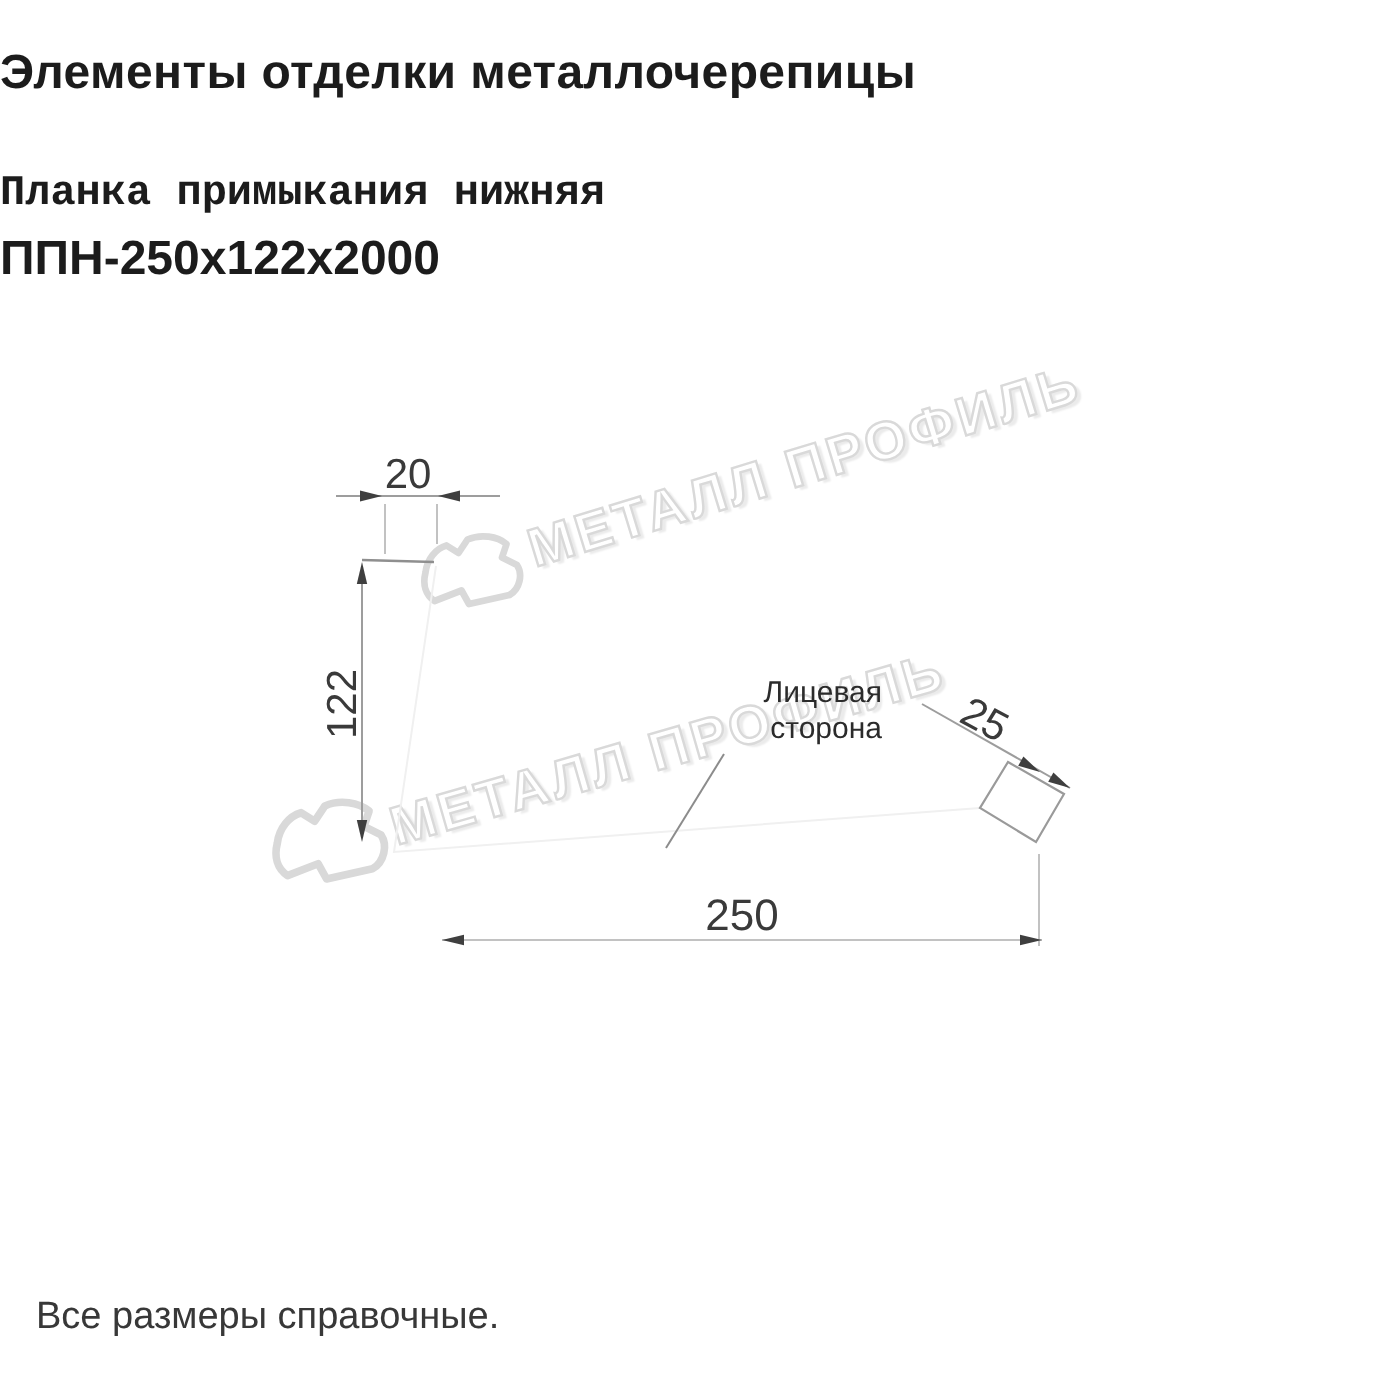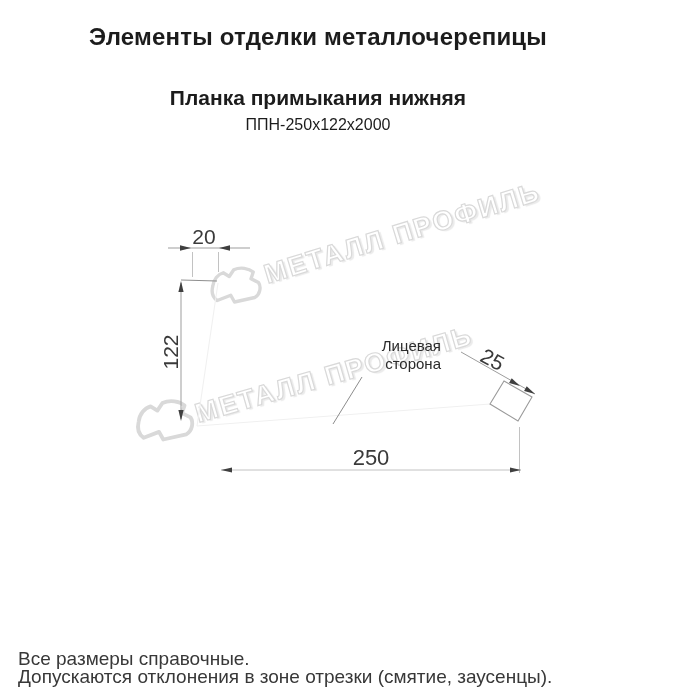--- a/index.html
+++ b/index.html
@@ -3,24 +3,24 @@
 <meta charset="utf-8">
 <style>
   :root{
     --background:#ffffff;
   }
   *{margin:0;padding:0;box-sizing:border-box;}
   html,body{width:700px;height:700px;background:var(--background);overflow:hidden;}
   body{position:relative;font-family:"Liberation Sans",sans-serif;}
 
   
-  .hdr{position:absolute;left:0;width:636px;text-align:center;color:var(--title-text);}
+  .hdr{position:absolute;left:0;width:636px;color:var(--title-text);}
   .hdr.title{top:23px;font-size:24px;font-weight:bold;letter-spacing:.2px;}
-  .hdr.subtitle{top:86px;font-size:21px;font-weight:bold;}
-  .hdr.model{top:116px;font-size:16px;font-weight:normal;}
+  .hdr.subtitle{top:86px;font-size:21px;font-weight:bold;font-family:Liberation Mono, monospace;}
+  .hdr.model{top:116px;font-size:24px;font-weight:bold;}
 
   
   .wm-text{
     position:absolute;
     font-size:27px;font-weight:bold;letter-spacing:2px;white-space:nowrap;
     color:#ffffff;
     -webkit-text-stroke:1.2px var(--watermark-stroke);
     text-shadow:2px 2px 1px var(--watermark-shadow);
     transform-origin:0 50%;
     user-select:none;
@@ -109,14 +109,13 @@
 
   <g>
     <line class="leader" x1="362" y1="377" x2="333" y2="424"></line>
     <text class="labeltext" x="441" y="351" text-anchor="end">Лицевая</text>
     <text class="labeltext" x="441" y="369" text-anchor="end">сторона</text>
   </g>
 </svg>
 
 <div class="notes">
   <div>Все размеры справочные.</div>
-  <div>Допускаются отклонения в зоне отрезки (смятие, заусенцы).</div>
 </div>
 
 </body></html>

